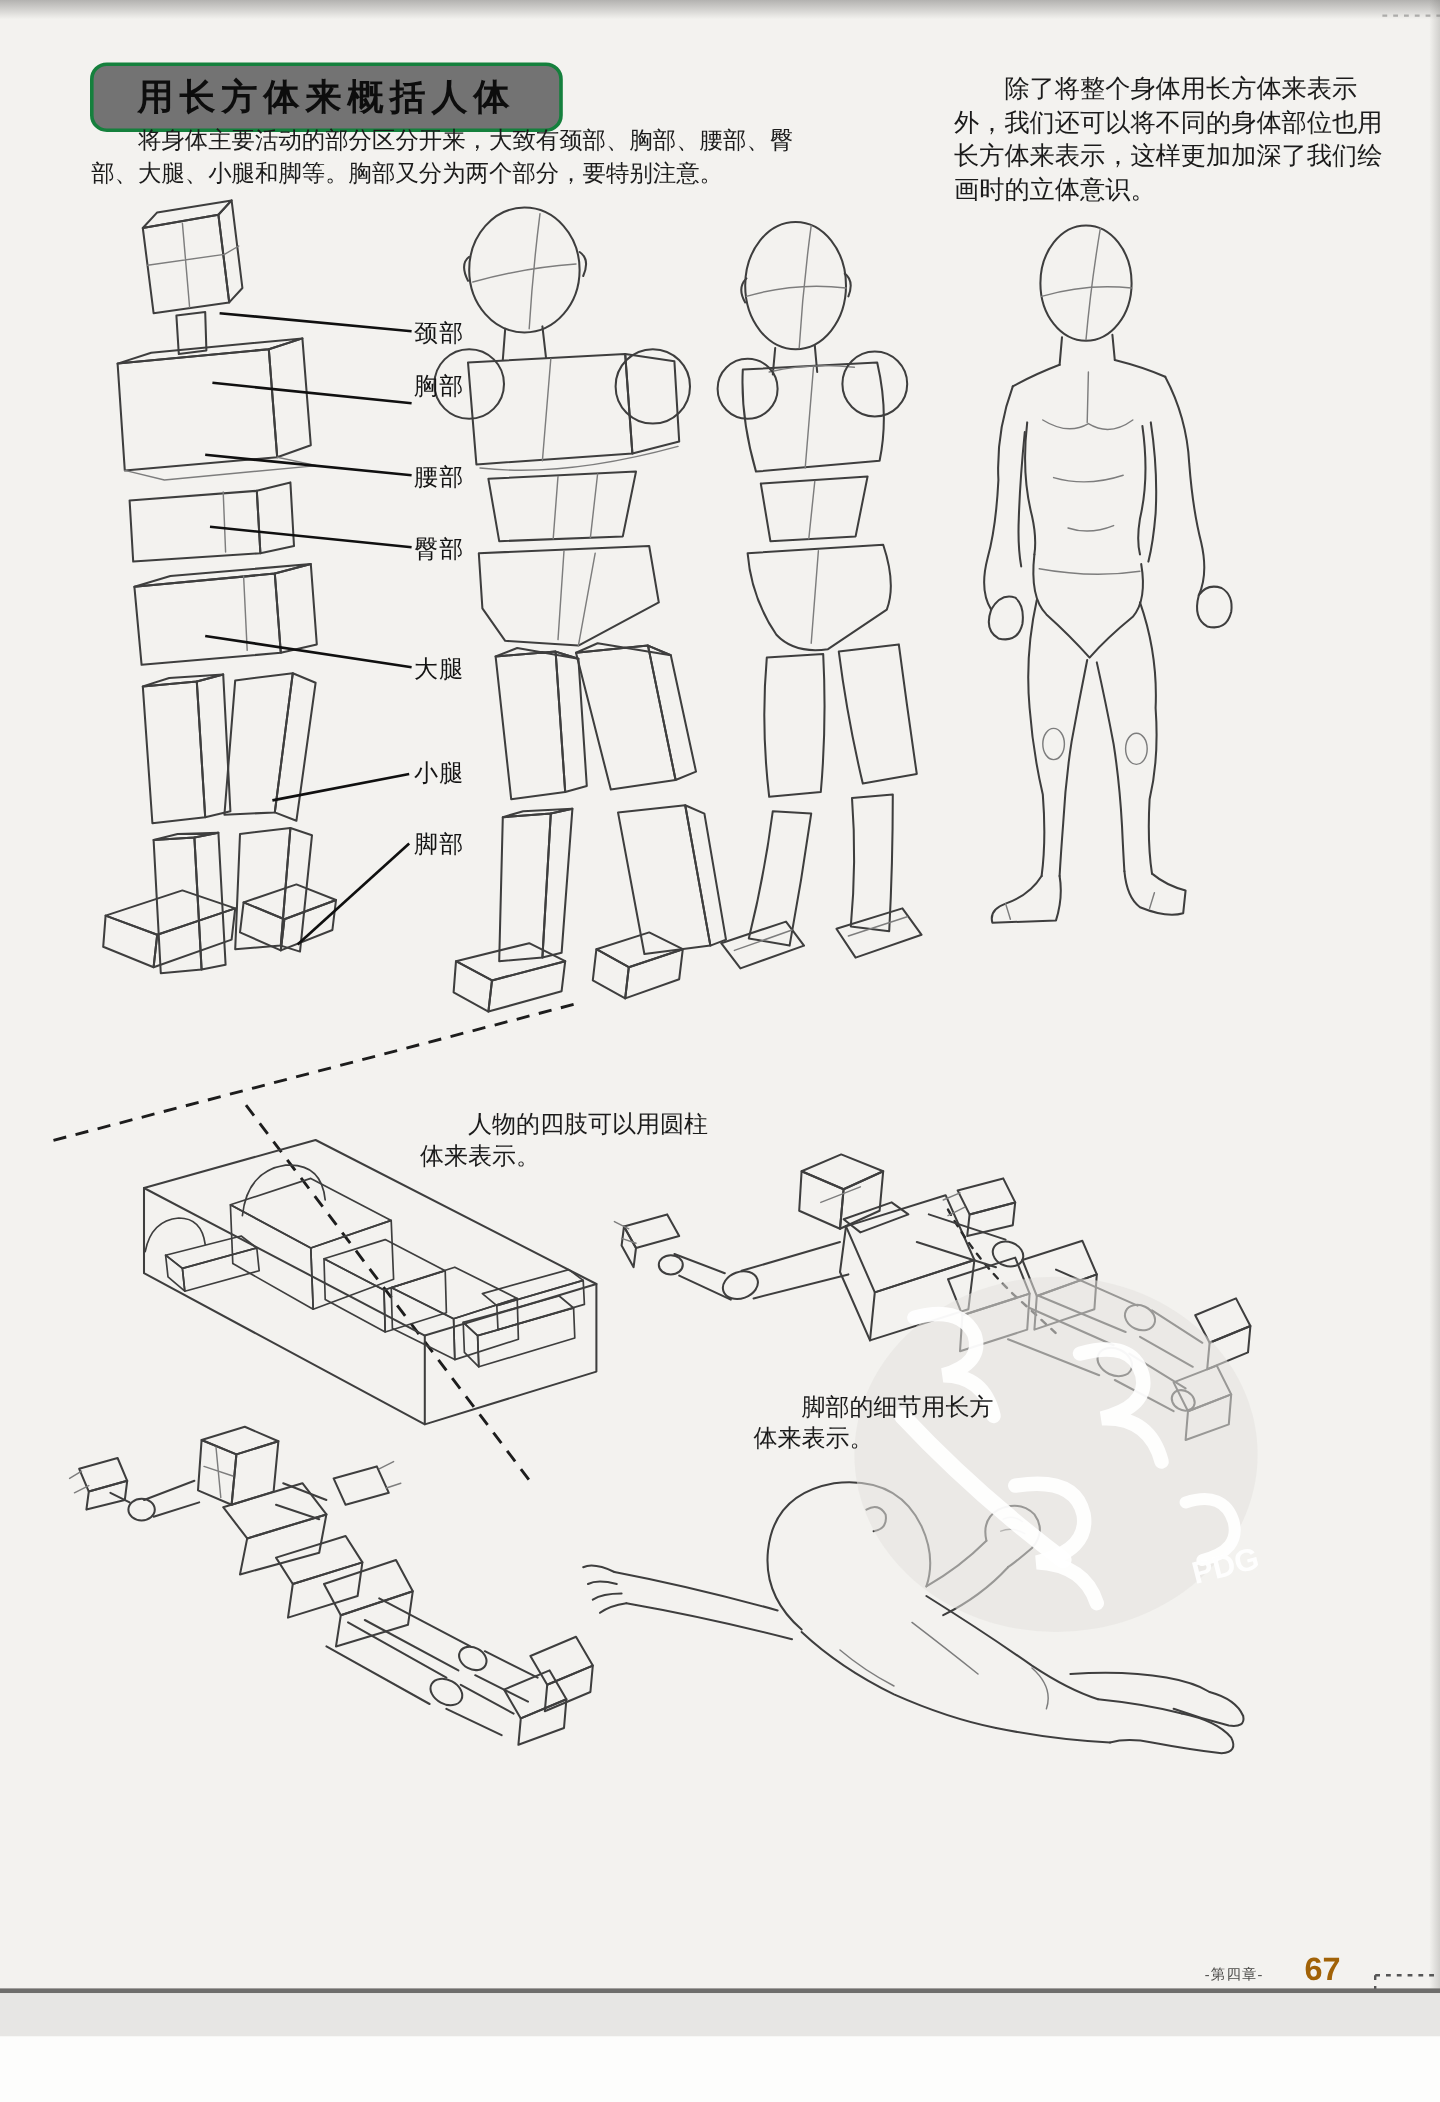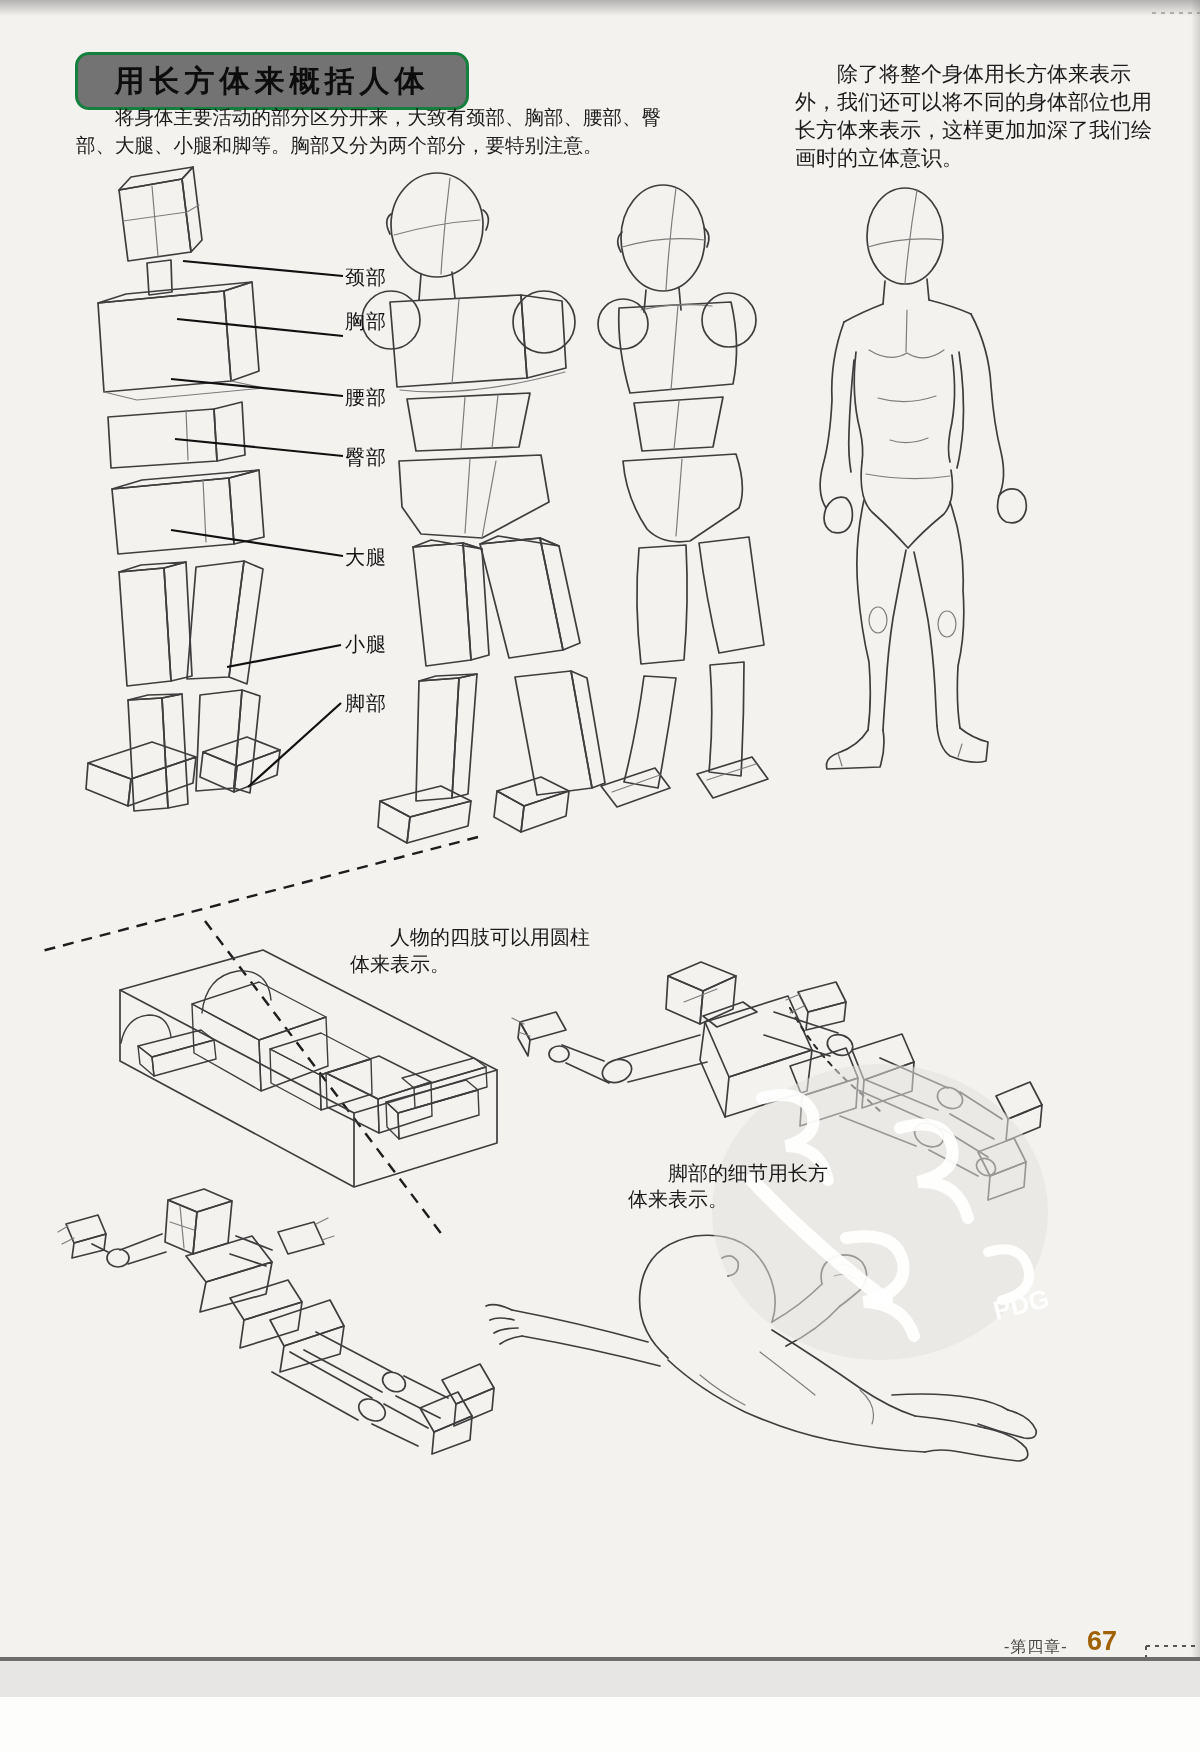--- a/index.html
+++ b/index.html
@@ -22,21 +22,21 @@
   .note{position:absolute;white-space:pre-line;text-indent:2em;color:#1b1b1b;}
   #note-intro{left:76px;top:104px;width:600px;font-size:19.5px;line-height:28px;}
   #note-right{left:795px;top:60px;width:366px;font-size:21px;line-height:28px;}
   #note-cyl{left:350px;top:924px;width:262px;font-size:20px;line-height:27px;}
   #note-knee{left:898px;top:980px;width:268px;font-size:20px;line-height:27px;}
   #note-foot{left:592px;top:1160px;width:224px;font-size:20px;line-height:26px;margin-left:36px;}
   #note-prone{left:58px;top:1258px;width:318px;font-size:20px;line-height:26px;}
 
   .part-label{position:absolute;left:345px;font-size:20px;letter-spacing:1px;color:#141414;}
 
-  .footer-chapter{position:absolute;left:1004px;top:1637px;font-size:16px;color:#4c4b49;letter-spacing:1px;}
+  .footer-chapter{position:absolute;left:1004px;top:1637px;font-size:12px;color:#4c4b49;letter-spacing:1px;}
   .footer-num{position:absolute;left:1087px;top:1626px;font-family:"Liberation Sans",sans-serif;
         font-weight:bold;font-size:27px;color:#a16207;}
 
   svg.art{position:absolute;left:0;top:0;}
   .ln{fill:none;stroke:#3e3e3e;stroke-width:1.7;stroke-linecap:round;stroke-linejoin:round;}
   .lt{fill:none;stroke:#7d7d7d;stroke-width:1.2;stroke-linecap:round;}
   .ldr{stroke:#101010;stroke-width:2.2;}
   .dsh{stroke:#1d1d1d;stroke-width:2.4;stroke-dasharray:11 8;fill:none;}
   .dshc{stroke:#2a2a2a;stroke-width:2;stroke-dasharray:5 6;fill:none;}
   .crp{stroke:#555;stroke-width:2;stroke-dasharray:4 5;fill:none;}

